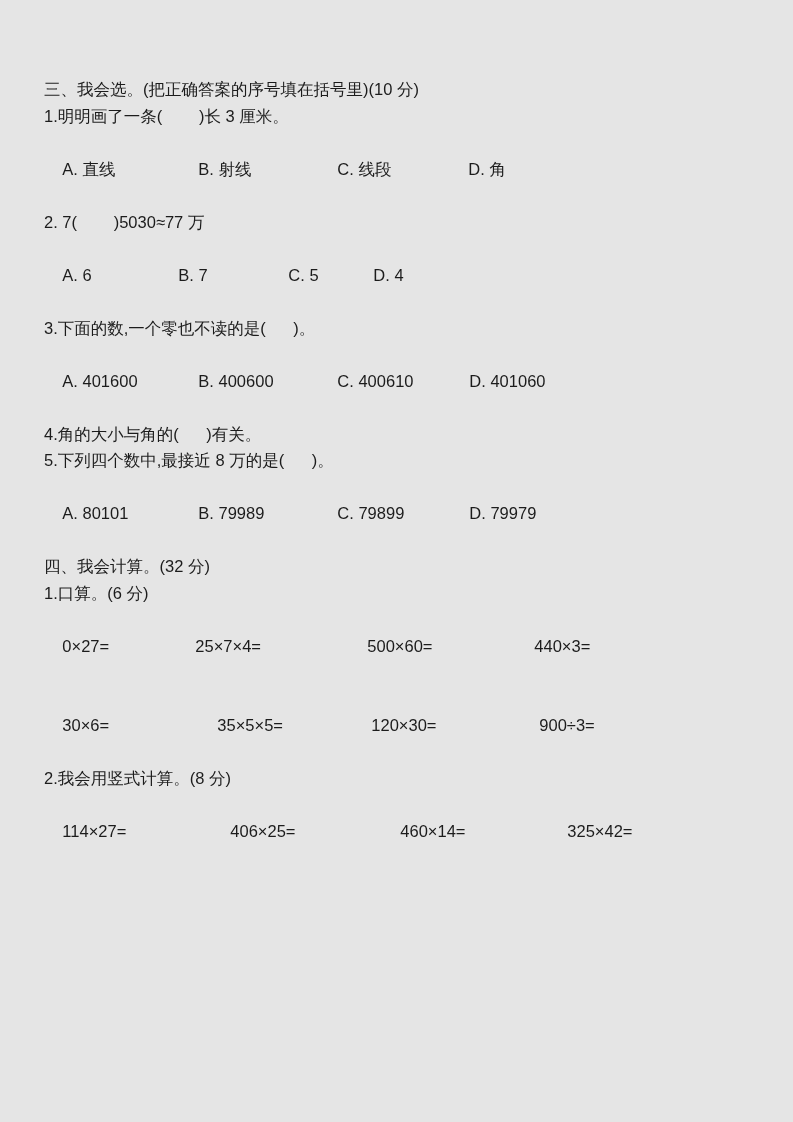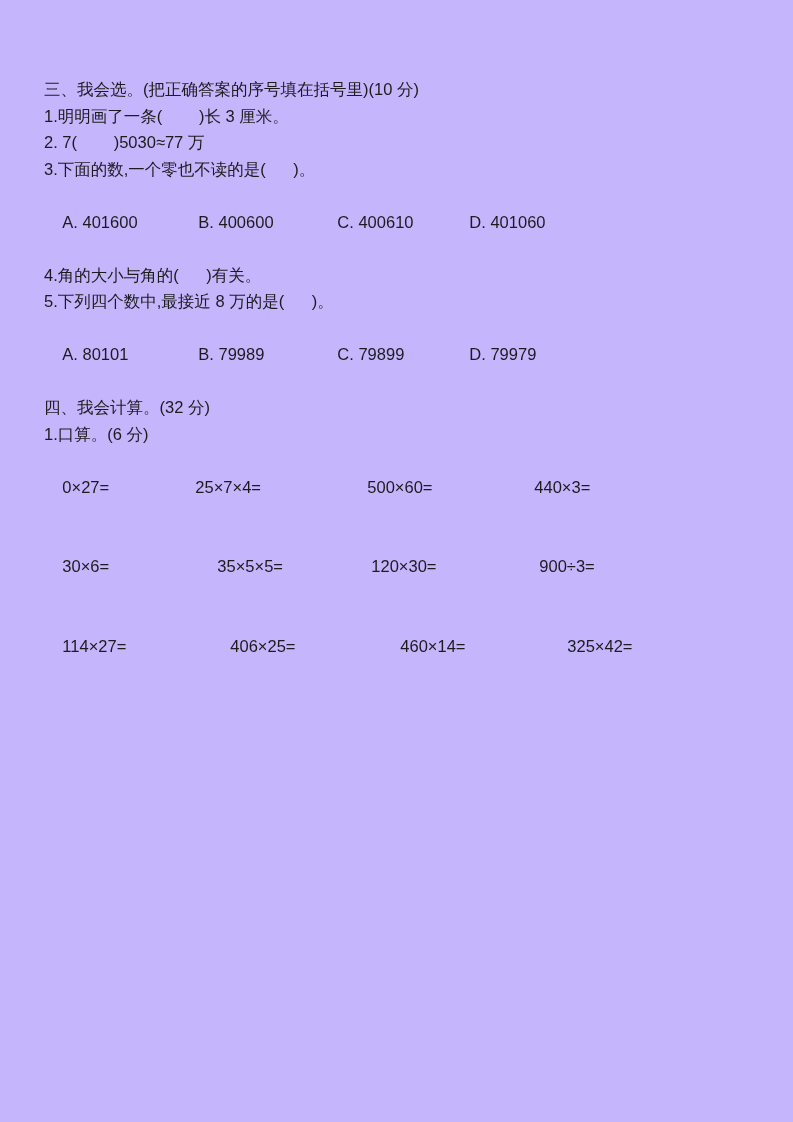--- a/index.html
+++ b/index.html
@@ -13,43 +13,49 @@
     overflow: hidden;
     font-family: "Liberation Sans", "DejaVu Sans", sans-serif;
     font-size: 16.5px;
     color: #1c1c1c;
   }
   .page {
     box-sizing: border-box;
     width: 793px;
     height: 1122px;
     padding: 76px 40px 16px 44px;
-    background: #c4b5fd;
+    background: #e5e5e5;
   }
   .line {
     line-height: 26.5px;
     white-space: pre;
   }
   .cell {
     display: inline-block;
     white-space: pre;
     vertical-align: top;
   }
   .spacer { width: 100%; }
 </style>
 </head>
 <body>
 
 <div class="page">
 
   <div class="line">三、我会选。(把正确答案的序号填在括号里)(10 分)</div>
 
   <div class="line">1.明明画了一条(        )长 3 厘米。</div>
+  <div class="line">
+    <span class="cell" style="width:136px">A. 直线</span><span class="cell" style="width:139px">B. 射线</span><span class="cell" style="width:131px">C. 线段</span><span class="cell">D. 角</span>
+  </div>
 
   <div class="line">2. 7(        )5030≈77 万</div>
+  <div class="line">
+    <span class="cell" style="width:116px">A. 6</span><span class="cell" style="width:110px">B. 7</span><span class="cell" style="width:85px">C. 5</span><span class="cell">D. 4</span>
+  </div>
 
   <div class="line">3.下面的数,一个零也不读的是(      )。</div>
   <div class="line">
     <span class="cell" style="width:136px">A. 401600</span><span class="cell" style="width:139px">B. 400600</span><span class="cell" style="width:132px">C. 400610</span><span class="cell">D. 401060</span>
   </div>
 
   <div class="line">4.角的大小与角的(      )有关。</div>
 
   <div class="line">5.下列四个数中,最接近 8 万的是(      )。</div>
   <div class="line">
@@ -59,19 +65,20 @@
   <div class="line">四、我会计算。(32 分)</div>
   <div class="line">1.口算。(6 分)</div>
 
   <div class="line">
     <span class="cell" style="width:133px">0×27=</span><span class="cell" style="width:172px">25×7×4=</span><span class="cell" style="width:167px">500×60=</span><span class="cell">440×3=</span>
   </div>
   <div class="line">
     <span class="cell" style="width:155px">30×6=</span><span class="cell" style="width:154px">35×5×5=</span><span class="cell" style="width:168px">120×30=</span><span class="cell">900÷3=</span>
   </div>
 
+  <div class="line">2.我会用竖式计算。(8 分)</div>
   <div class="line">
     <span class="cell" style="width:168px">114×27=</span><span class="cell" style="width:170px">406×25=</span><span class="cell" style="width:167px">460×14=</span><span class="cell">325×42=</span>
   </div>
 
   <div class="spacer" style="height:104px"></div>
 
 </div>
 
 </body></html>

